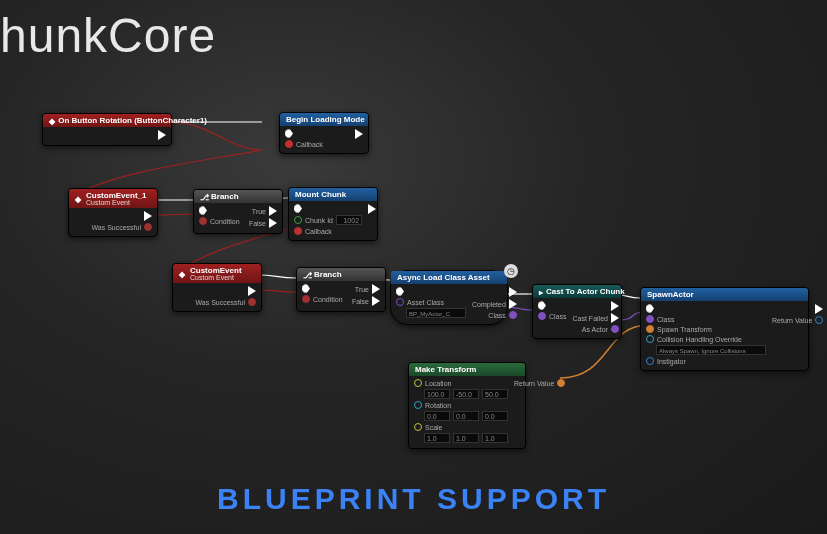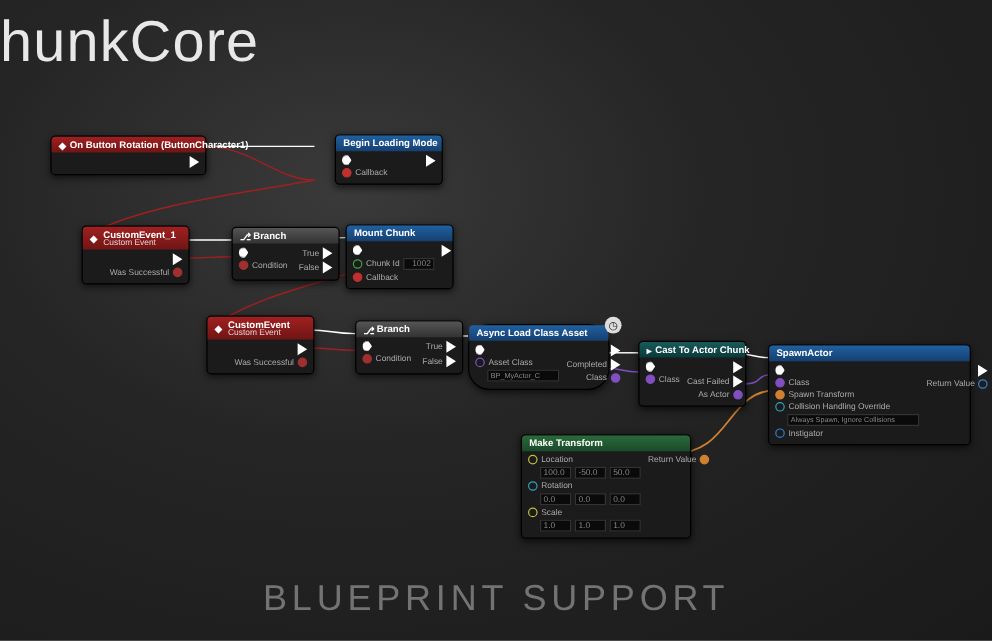--- a/index.html
+++ b/index.html
@@ -20,22 +20,22 @@
     font-weight: 300;
     color: #e8e8e8;
     letter-spacing: 1px;
   }
   .subtitle {
     position: absolute;
     bottom: 18px;
     left: 50%;
     transform: translateX(-50%);
     font-size: 30px;
-    font-weight: 400;
-    color: #737373;
+    font-weight: 700;
+    color: #3b82f6;
     letter-spacing: 4px;
   }
   .canvas {
     position: absolute;
     top: 0; left: 0; right: 0; bottom: 0;
   }
   .node {
     position: absolute;
     background: #1b1b1b;
     border: 1px solid #000;
@@ -441,21 +441,21 @@
             <span class="pin exec"></span>
           </div>
       <div class="pin-row">
             <span>Return Value</span>
             <span class="pin blue-p"></span>
           </div>
     </div>
   </div>
 </div>
 
-<div class="node" style="left:434px; top:362px; width:142px;">
+<div class="node" style="left:408px; top:362px; width:118px;">
   <div class="node-header green">
     <span>Make Transform</span>
   </div>
   <div class="node-body">
     <div class="col">
       <div class="pin-row">
             <span class="pin yellow"></span>
             <span>Location</span>
           </div>
       <div class="pin-row" style="padding-left:10px;">

